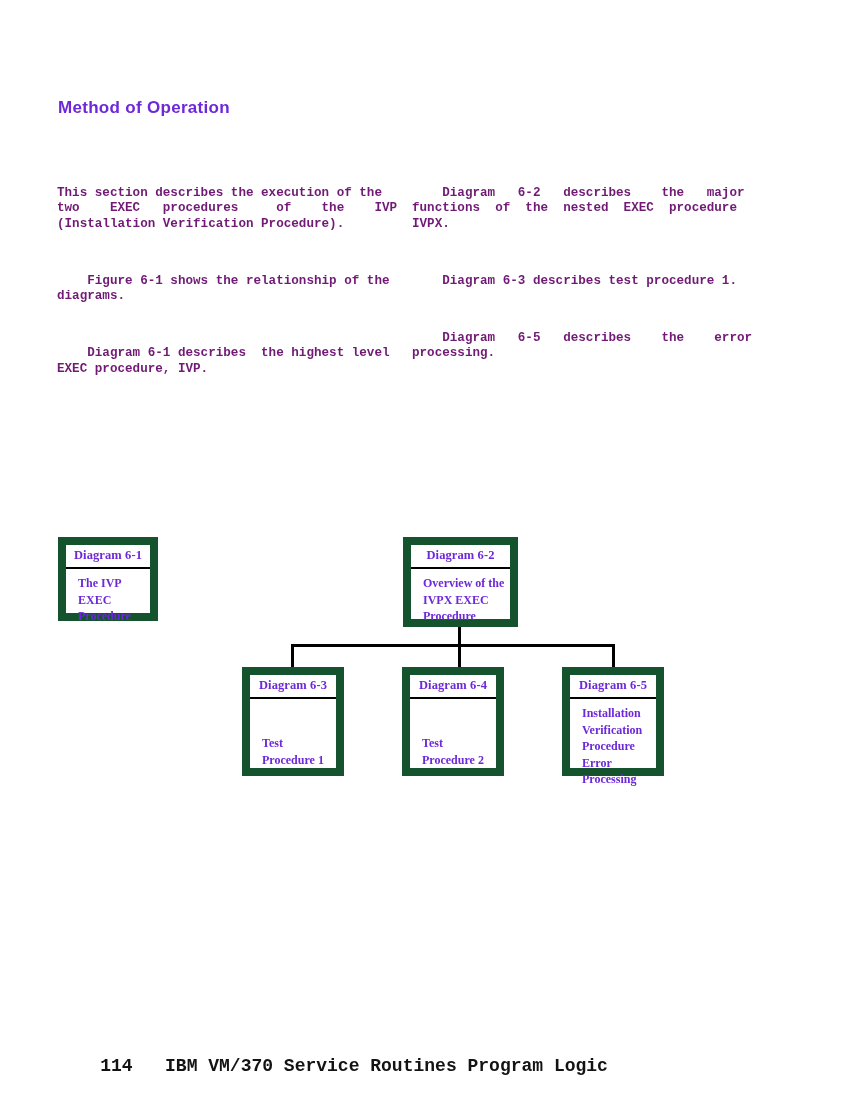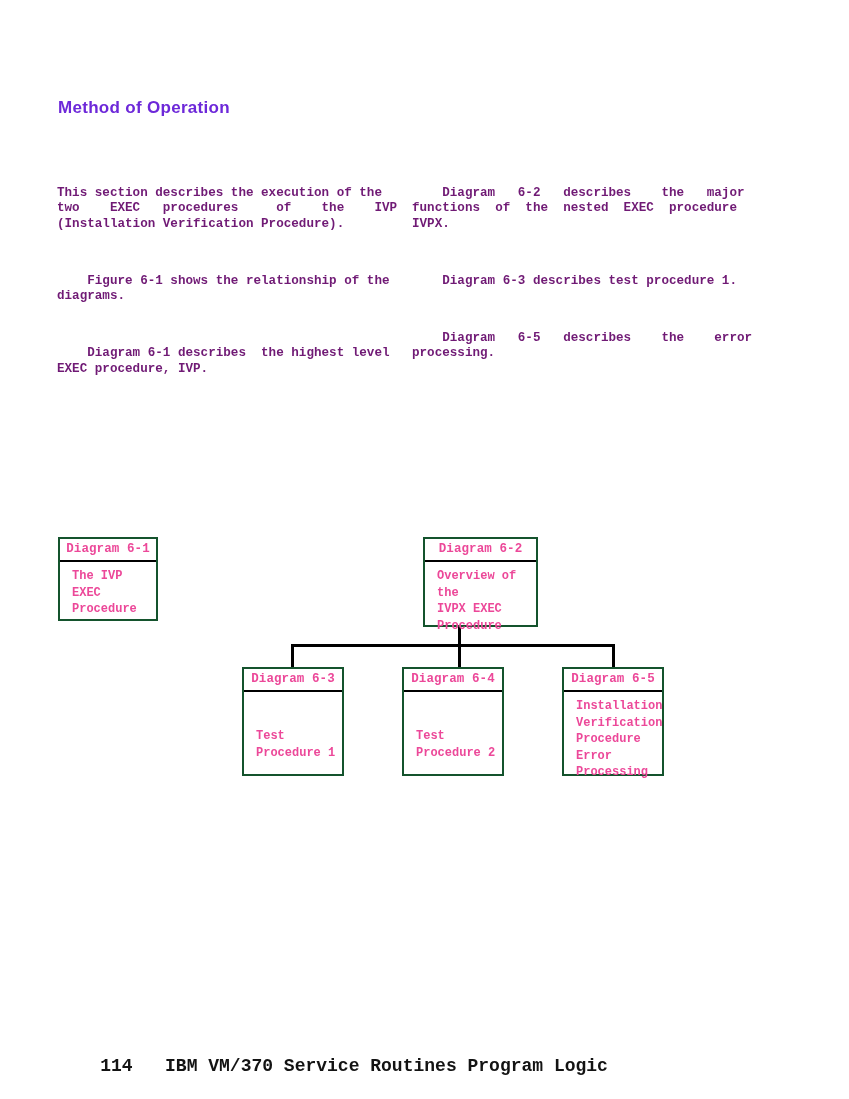--- a/index.html
+++ b/index.html
@@ -53,25 +53,25 @@
     left: 0;
     top: 0;
     width: 849px;
     height: 1099px;
     pointer-events: none;
   }
   .diagram * { pointer-events: auto; }
 
   .box {
     position: absolute;
-    border: 2px solid #14532d;
+    border: 8px solid #14532d;
     background: #ffffff;
     box-sizing: border-box;
-    font-family: Liberation Mono, monospace;
-    color: #ec4899;
+    font-family: Liberation Serif, serif;
+    color: #6d28d9;
   }
   .box-header {
     border-bottom: 2px solid #000000;
     text-align: center;
     font-size: 12.5px;
     font-weight: bold;
     padding: 3px 0 4px 0;
     letter-spacing: 0.1px;
     white-space: nowrap;
   }
@@ -79,21 +79,21 @@
     font-size: 12px;
     font-weight: bold;
     line-height: 16.5px;
     padding: 6px 0 0 12px;
     white-space: pre-line;
   }
   .box-body.mid { padding-top: 36px; }
 
   
   #box-61 { left: 58px;  top: 537px; width: 100px; height: 84px; }
-  #box-62 { left: 403px; top: 537px; width: 115px; height: 90px; margin-left: 20px; }
+  #box-62 { left: 403px; top: 537px; width: 115px; height: 90px; }
   #box-63 { left: 242px; top: 667px; width: 102px; height: 109px; }
   #box-64 { left: 402px; top: 667px; width: 102px; height: 109px; }
   #box-65 { left: 562px; top: 667px; width: 102px; height: 109px; }
 
   
   .line { position: absolute; background: #000000; }
   
   #stem-62   { left: 458px; top: 627px; width: 3px;   height: 40px; }
   
   #bus       { left: 291px; top: 644px; width: 324px; height: 3px; }

